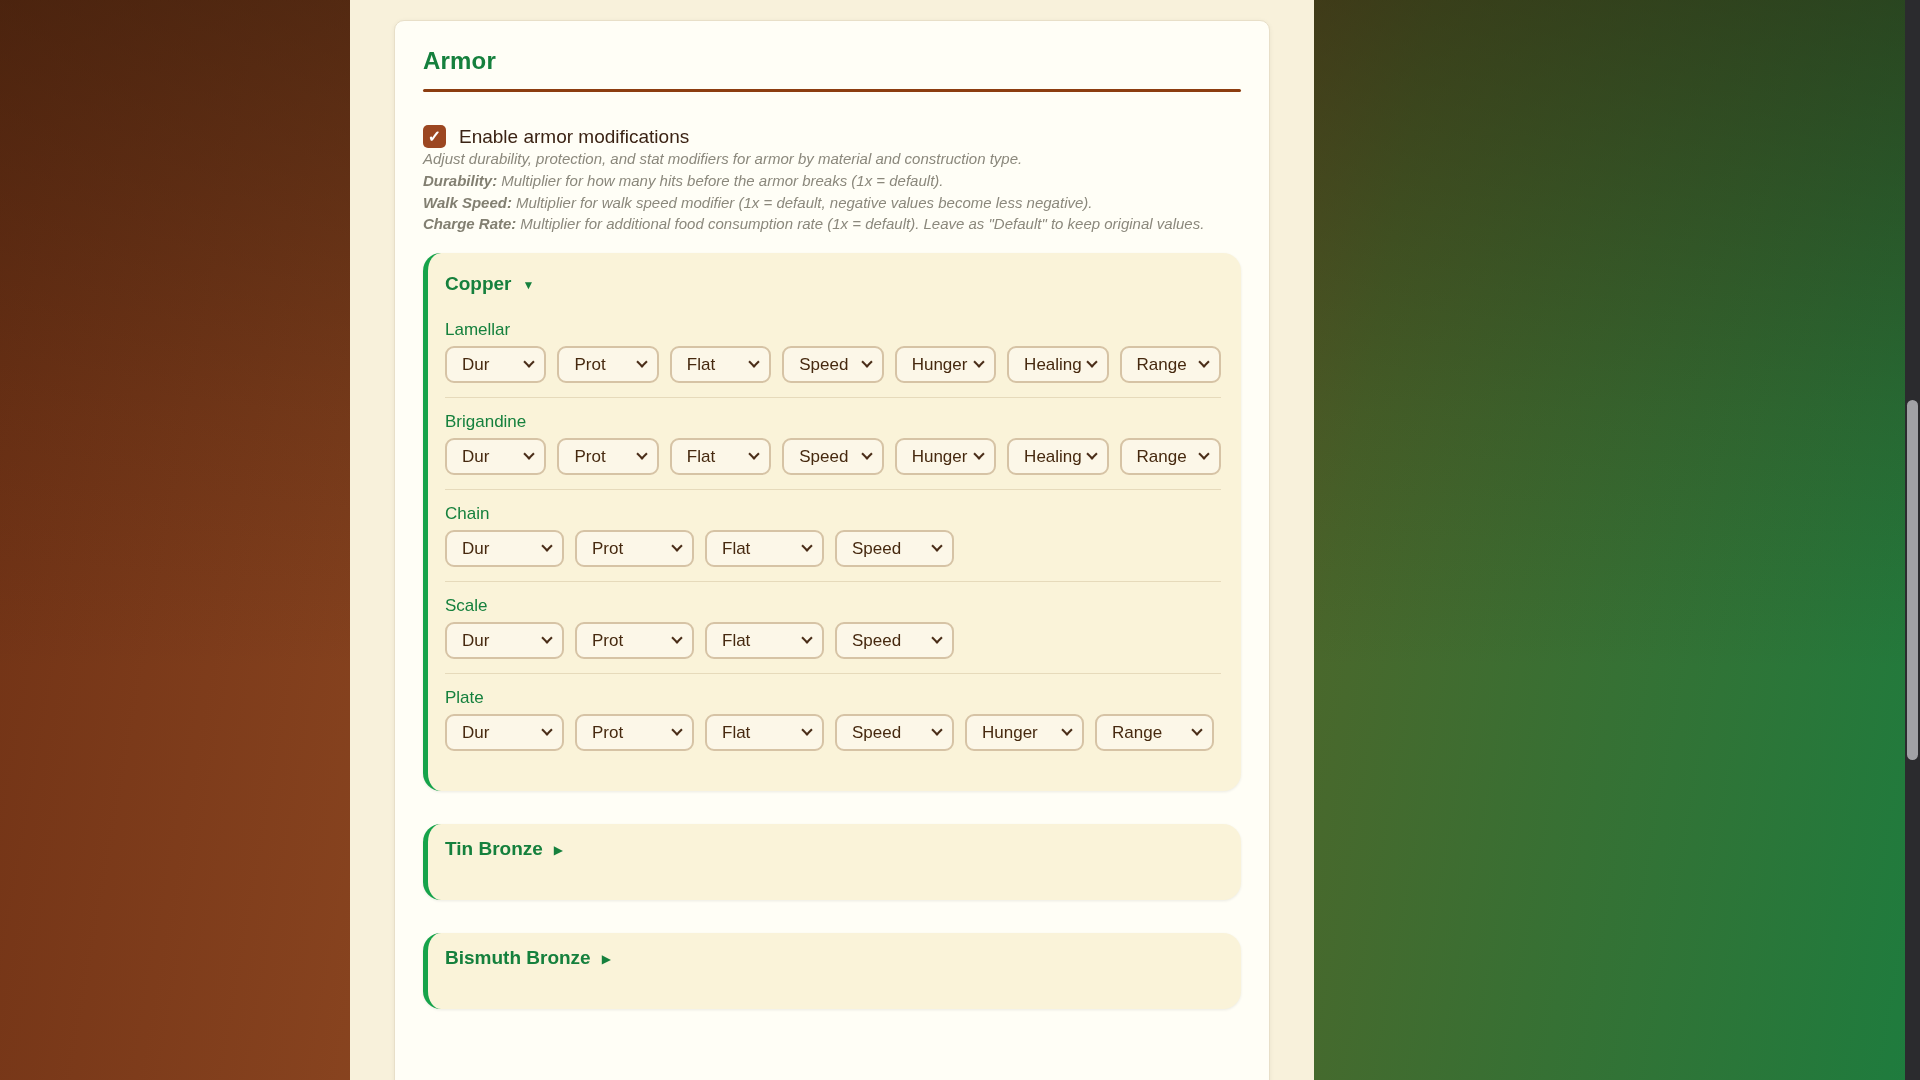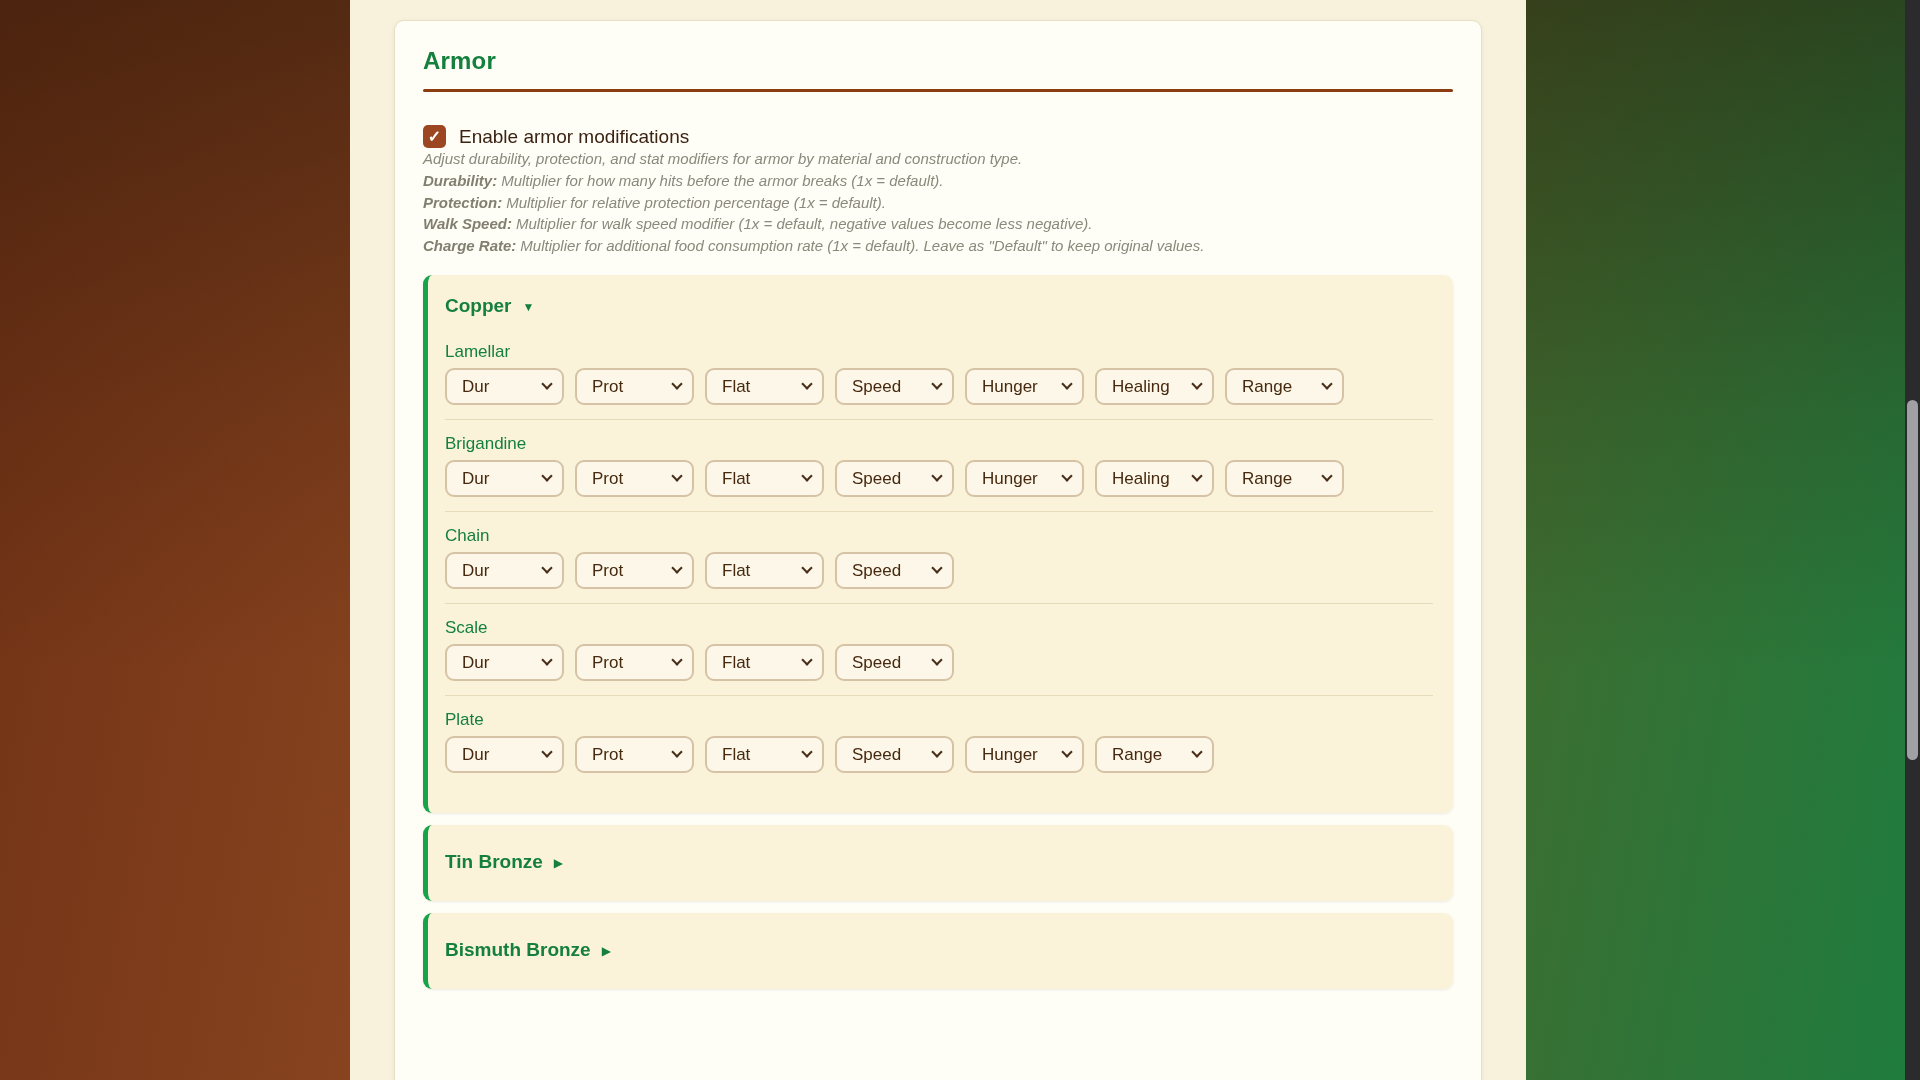--- a/index.html
+++ b/index.html
@@ -6,21 +6,21 @@
   html,body { width:1920px; height:1080px; overflow:hidden; font-family:"Liberation Sans",sans-serif; }
 
   .viewport{
     position:relative; width:1920px; height:1080px; overflow:hidden;
     background-image:
       linear-gradient(to bottom, rgba(40,22,8,.50) 0%, rgba(40,22,8,.16) 38%, rgba(40,22,8,0) 62%),
       linear-gradient(100deg, #6F3115 0%, #8A4520 28%, #82481F 45%, #49682C 68%, #1E7C3E 100%);
   }
 
   .page-col{
-    position:absolute; left:350px; top:0; width:1176px; height:1080px;
+    position:absolute; left:350px; top:0; width:964px; height:1080px;
     background:#F8F1DB;
   }
 
   .card{
     margin:20px 44px 0; background:#FFFEF6; border:1px solid #E8DFC8;
     border-radius:10px; padding:26px 28px 60px; min-height:1200px;
     box-shadow:0 1px 5px rgba(0,0,0,.06);
   }
 
   .page-title{ font-size:24px; font-weight:bold; color:#15803D; letter-spacing:.2px; }
@@ -32,25 +32,25 @@
     display:flex; align-items:center; justify-content:center; flex:0 0 auto;
   }
   .checkbox .check{ color:#FFFFFF; font-size:16px; font-weight:bold; line-height:1; }
   .enable-label{ font-size:19px; color:#3B2314; }
 
   .desc{ font-style:italic; font-size:15px; line-height:21.8px; color:#8B887C; }
   .desc b{ font-weight:bold; margin-right:4px; color:#827F71; }
 
   .materials{ margin-top:18px; }
   .material{
-    background:#FAF3D9; border-left:5px solid #16A34A; border-radius:9px;
-    padding:20px 20px 40px 17px; margin-bottom:12px;
+    background:#FAF3D9; border-left:5px solid #16A34A; border-radius:18px;
+    padding:20px 20px 40px 17px; margin-bottom:33px;
     box-shadow:0 1px 3px rgba(0,0,0,.08);
   }
-  .material.collapsed{ height:76px; padding-top:26px; padding-bottom:0; }
+  .material.collapsed{ height:76px; padding-top:14px; padding-bottom:0; }
   .mat-header{ display:flex; align-items:center; gap:11px; cursor:pointer; }
   .mat-name{ font-size:19px; font-weight:bold; color:#15803D; }
   .mat-arrow{ font-size:12px; color:#15803D; padding-top:2px; }
 
   .rows{ margin-top:24px; }
   .armor-row{ padding:13px 0 14px; border-bottom:1px solid #E6DABB; }
   .armor-row:first-child{ padding-top:0; }
   .armor-row:last-child{ border-bottom:none; padding-bottom:0; }
   .row-label{ font-size:17px; color:#15803d; line-height:21px; margin-bottom:6px; }
 
@@ -85,21 +85,20 @@
         <span class="checkbox">
           <span class="check">✓</span>
         </span>
         <span class="enable-label">Enable armor modifications</span>
       </div>
 
       <div class="desc">
         <div class="desc-line">Adjust durability, protection, and stat modifiers for armor by material and construction type.</div>
         <div id="desc-list">
             <div class="desc-line"><b class="desc-term">Durability:</b><span>Multiplier for how many hits before the armor breaks (1x = default).</span></div>
-            <div class="desc-line"><b class="desc-term">Protection:</b><span>Multiplier for relative protection percentage (1x = default).</span></div>
             <div class="desc-line"><b class="desc-term">Walk Speed:</b><span>Multiplier for walk speed modifier (1x = default, negative values become less negative).</span></div>
             <div class="desc-line"><b class="desc-term">Charge Rate:</b><span>Multiplier for additional food consumption rate (1x = default). Leave as "Default" to keep original values.</span></div>
           </div>
       </div>
 
       <div class="materials" id="materials-list">
           <section class="material">
     <div class="mat-header">
       <span class="mat-name">Copper</span>
       <span class="mat-arrow">▼</span>

